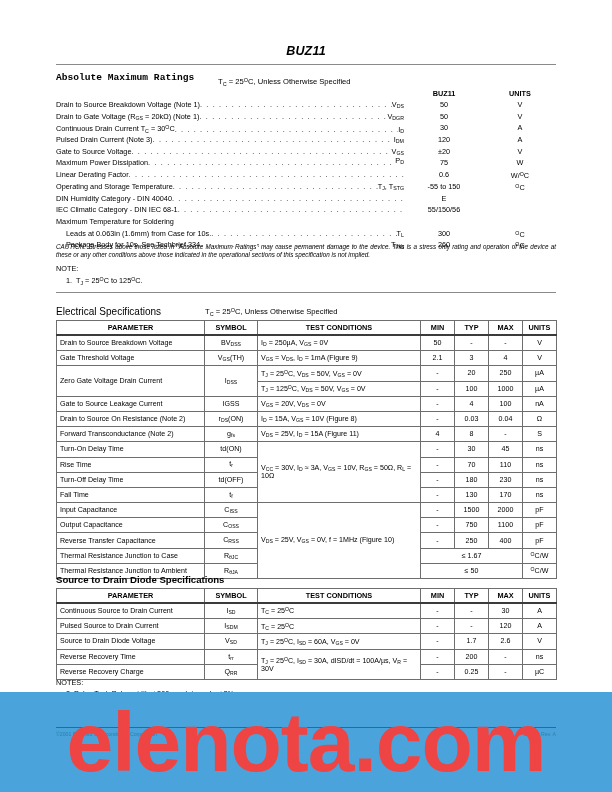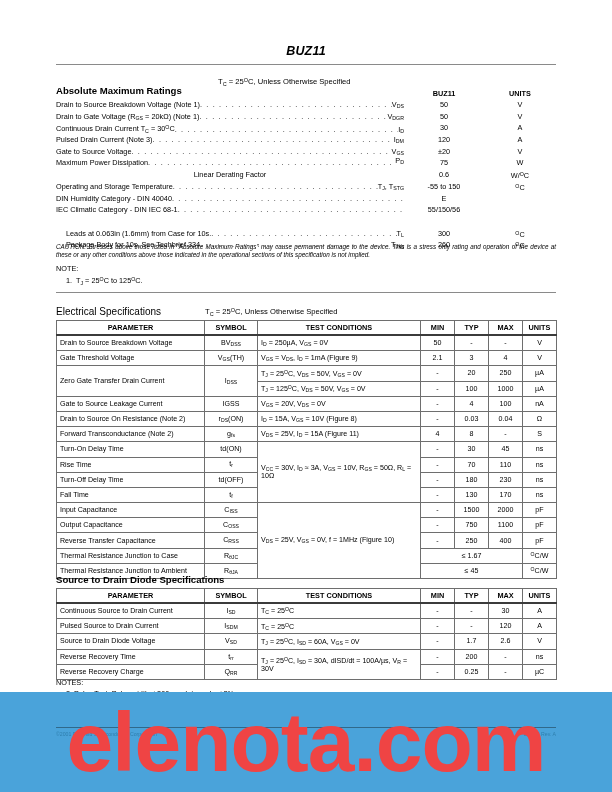--- a/index.html
+++ b/index.html
@@ -112,21 +112,21 @@
   .foot-right{position:absolute;left:0;top:731px;width:556px;text-align:right;font-size:5.2px;color:#2f7fae;}
 </style>
 </head>
 <body>
 
 <div class="page">
 
   <div class="doc-title">BUZ11</div>
   <div class="head-rule"></div>
 
-  <div class="sec-head" style="left:56px;top:85px;">Absolute Maximum Ratings</div>
+  <div class="sec-head" style="left:56px;top:72px;font-family:Liberation Mono, monospace;">Absolute Maximum Ratings</div>
   <div class="sec-cond" style="left:218px;top:77px;">
     T<span class="sub">C</span> = 25<span class="sup">O</span>C, Unless Otherwise Specified
   </div>
 
   <div class="amr">
     <div class="amr-colhead">
       <div class="c-spacer"></div>
       <div class="c-val">BUZ11</div>
       <div class="c-uni">UNITS</div>
     </div>
@@ -179,21 +179,21 @@
         <div class="amr-row plain">
           <div class="c-lab" style="display: flex; align-items: flex-end;">
             <span style="flex: 0 0 auto;">Maximum Power Dissipation</span>
             <span class="lead" style="flex: 1 1 auto; min-width: 0px;"> . . . . . . . . . . . . . . . . . . . . . . . . . . . . . . . . . . . . . . . . . . . . . . . . . . . . . . . . . . . . . . . . . . . . . . . . . . . . . . . . . . . . . . . . . . </span>
             <span style="flex: 0 0 auto;"> P<span class="sub">D</span></span>
           </div>
           <div class="c-val">75</div>
           <div class="c-uni">W</div>
         </div>
         <div class="amr-row plain">
-          <div class="c-lab" style="display: flex; align-items: center; flex-direction: column;">
+          <div class="c-lab" style="display: flex; align-items: flex-end;">
             <span style="flex: 0 0 auto;">Linear Derating Factor</span>
             <span class="lead" style="flex: 1 1 auto; min-width: 0px;"> . . . . . . . . . . . . . . . . . . . . . . . . . . . . . . . . . . . . . . . . . . . . . . . . . . . . . . . . . . . . . . . . . . . . . . . . . . . . . . . . . . . . . . . . . . </span>
           </div>
           <div class="c-val">0.6</div>
           <div class="c-uni">W/<span class="sup">O</span>C</div>
         </div>
         <div class="amr-row plain">
           <div class="c-lab" style="display: flex; align-items: baseline;">
             <span style="flex: 0 0 auto;">Operating and Storage Temperature</span>
             <span class="lead" style="flex: 1 1 auto; min-width: 0px;"> . . . . . . . . . . . . . . . . . . . . . . . . . . . . . . . . . . . . . . . . . . . . . . . . . . . . . . . . . . . . . . . . . . . . . . . . . . . . . . . . . . . . . . . . . . </span>
@@ -212,20 +212,21 @@
         </div>
         <div class="amr-row plain">
           <div class="c-lab" style="display: flex; align-items: baseline;">
             <span style="flex: 0 0 auto;">IEC Climatic Category - DIN IEC 68-1</span>
             <span class="lead" style="flex: 1 1 auto; min-width: 0px;"> . . . . . . . . . . . . . . . . . . . . . . . . . . . . . . . . . . . . . . . . . . . . . . . . . . . . . . . . . . . . . . . . . . . . . . . . . . . . . . . . . . . . . . . . . . </span>
           </div>
           <div class="c-val">55/150/56</div>
           <div class="c-uni"></div>
         </div>
         <div class="amr-row plain">
+          <div class="c-lab"><span>Maximum Temperature for Soldering</span></div>
           <div class="c-val"></div>
           <div class="c-uni"></div>
         </div>
         <div class="amr-row indent">
           <div class="c-lab" style="display: flex; align-items: baseline;">
             <span style="flex: 0 0 auto;">Leads at 0.063in (1.6mm) from Case for 10s.</span>
             <span class="lead" style="flex: 1 1 auto; min-width: 0px;"> . . . . . . . . . . . . . . . . . . . . . . . . . . . . . . . . . . . . . . . . . . . . . . . . . . . . . . . . . . . . . . . . . . . . . . . . . . . . . . . . . . . . . . . . . . </span>
             <span style="flex: 0 0 auto;"> T<span class="sub">L</span></span>
           </div>
           <div class="c-val">300</div>
@@ -288,21 +289,21 @@
         <tr>
           <td class="param">Gate Threshold Voltage</td>
           <td class="symbol">V<span class="sub">GS</span>(TH)</td>
           <td class="cond">V<span class="sub">GS</span> = V<span class="sub">DS</span>, I<span class="sub">D</span> = 1mA (Figure 9)</td>
           <td class="num">2.1</td>
           <td class="num">3</td>
           <td class="num">4</td>
           <td class="units">V</td>
         </tr>
         <tr>
-          <td class="param" rowspan="2">Zero Gate Transfer Drain Current</td>
+          <td class="param" rowspan="2">Zero Gate Voltage Drain Current</td>
           <td class="symbol" rowspan="2">I<span class="sub">DSS</span></td>
           <td class="cond">T<span class="sub">J</span> = 25<span class="sup">O</span>C, V<span class="sub">DS</span> = 50V, V<span class="sub">GS</span> = 0V</td>
           <td class="num">-</td>
           <td class="num">20</td>
           <td class="num">250</td>
           <td class="units">µA</td>
         </tr>
         <tr>
           <td class="cond">T<span class="sub">J</span> = 125<span class="sup">O</span>C, V<span class="sub">DS</span> = 50V, V<span class="sub">GS</span> = 0V</td>
           <td class="num">-</td>
@@ -397,21 +398,21 @@
         </tr>
         <tr>
           <td class="param">Thermal Resistance Junction to Case</td>
           <td class="symbol">R<span class="sub">θJC</span></td>
           <td class="num span-c" colspan="3">≤ 1.67</td>
           <td class="units"><span class="sup">O</span>C/W</td>
         </tr>
         <tr>
           <td class="param">Thermal Resistance Junction to Ambient</td>
           <td class="symbol">R<span class="sub">θJA</span></td>
-          <td class="num span-c" colspan="3">≤ 45</td>
+          <td class="num span-c" colspan="3">≤ 50</td>
           <td class="units"><span class="sup">O</span>C/W</td>
         </tr>
       </tbody>
   </table>
 
   <div class="sec-head" style="left:56px;top:574px;">Source to Drain Diode Specifications</div>
 
   <table class="spec" id="diode-table" style="left:56px;top:588px;width:500px;">
     <colgroup>
       <col style="width:148px">

